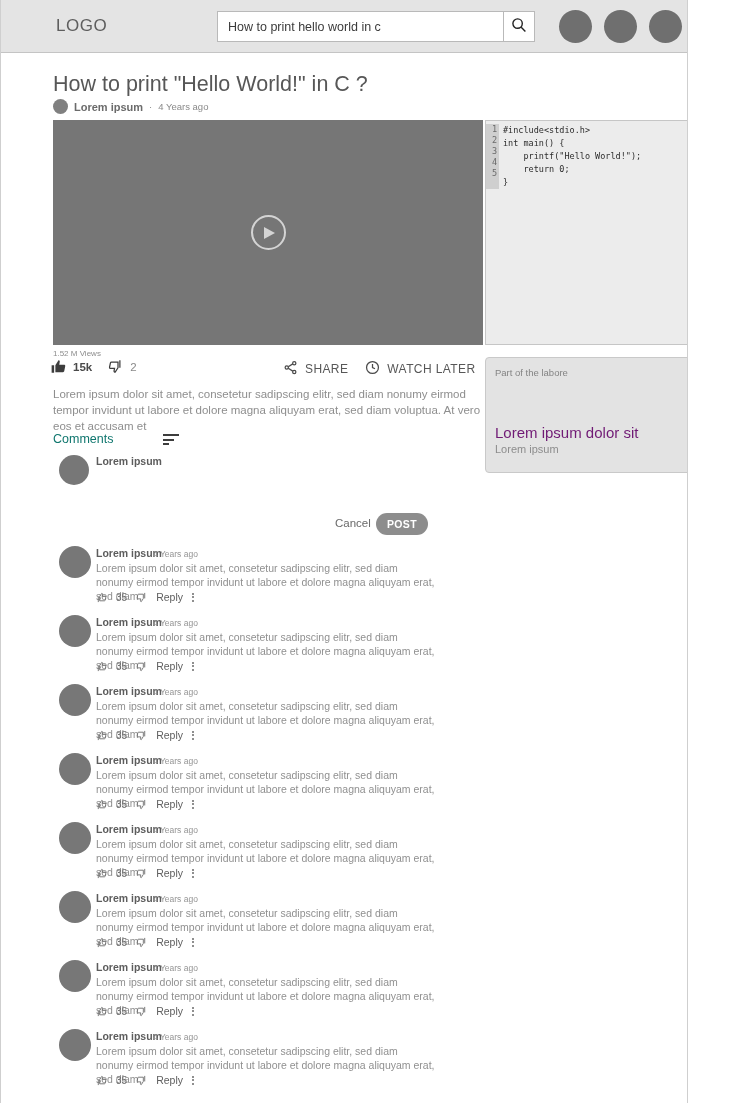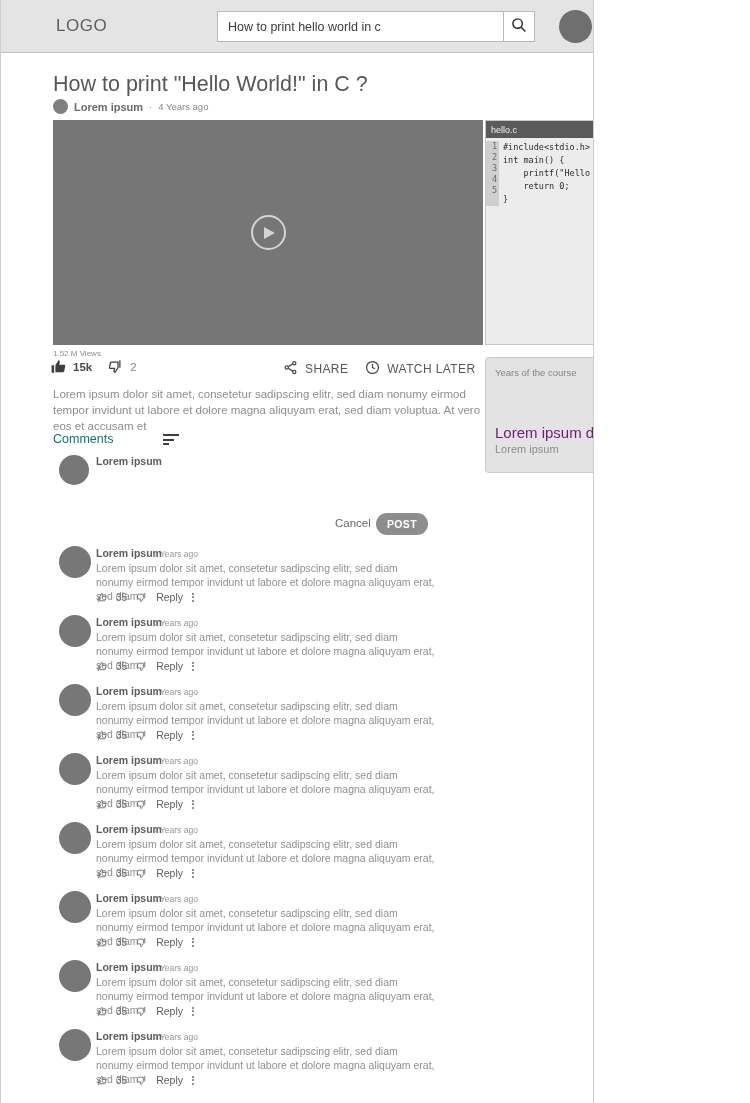--- a/index.html
+++ b/index.html
@@ -4,21 +4,21 @@
 <style>
   * { box-sizing: border-box; margin: 0; padding: 0; }
   html, body {
     width: 750px; height: 1103px;
     background: #ffffff;
     font-family: "Liberation Sans", sans-serif;
     overflow: hidden;
   }
   .page {
     position: relative;
-    width: 594px; height: 1103px;
+    width: 688px; height: 1103px;
     background: #ffffff;
     border-left: 1px solid #cfcfcf;
     border-right: 1px solid #cfcfcf;
     overflow: hidden;
   }
 
   
   .header {
     position: absolute; left: 0; top: 0;
     width: 750px; height: 53px;
@@ -262,43 +262,36 @@
     <div class="kebab">
       <i></i>
         <i></i>
         <i></i>
     </div>
   </div>
 
   <div class="desc">Lorem ipsum dolor sit amet, consetetur sadipscing elitr, sed diam nonumy eirmod tempor invidunt ut labore et dolore magna aliquyam erat, sed diam voluptua. At vero eos et accusam et</div>
 
   <div class="codepanel">
-    <div class="codebar">
-      <span class="fname">hello.c</span>
-      <span class="icons">
-        <span class="ic">❐</span>
-        <span class="ic">▶</span>
-      </span>
-    </div>
     <div class="codebody">
       <div class="gutter" style="white-space:pre">1
 2
 3
 4
 5</div>
       <div class="codelines">#include&lt;stdio.h&gt;
 int main() {
     printf("Hello World!");
     return 0;
 }</div>
     </div>
   </div>
 
   <div class="coursecard">
-    <div class="lbl">Years of the course</div>
+    <div class="lbl">Part of the labore</div>
     <div class="ttl">Lorem ipsum dolor sit</div>
     <div class="sub">Lorem ipsum</div>
   </div>
 
   <div class="cmt-head">Comments</div>
   <div class="sort-icon">
       <i></i>
       <i></i>
       <i></i>
     </div>

